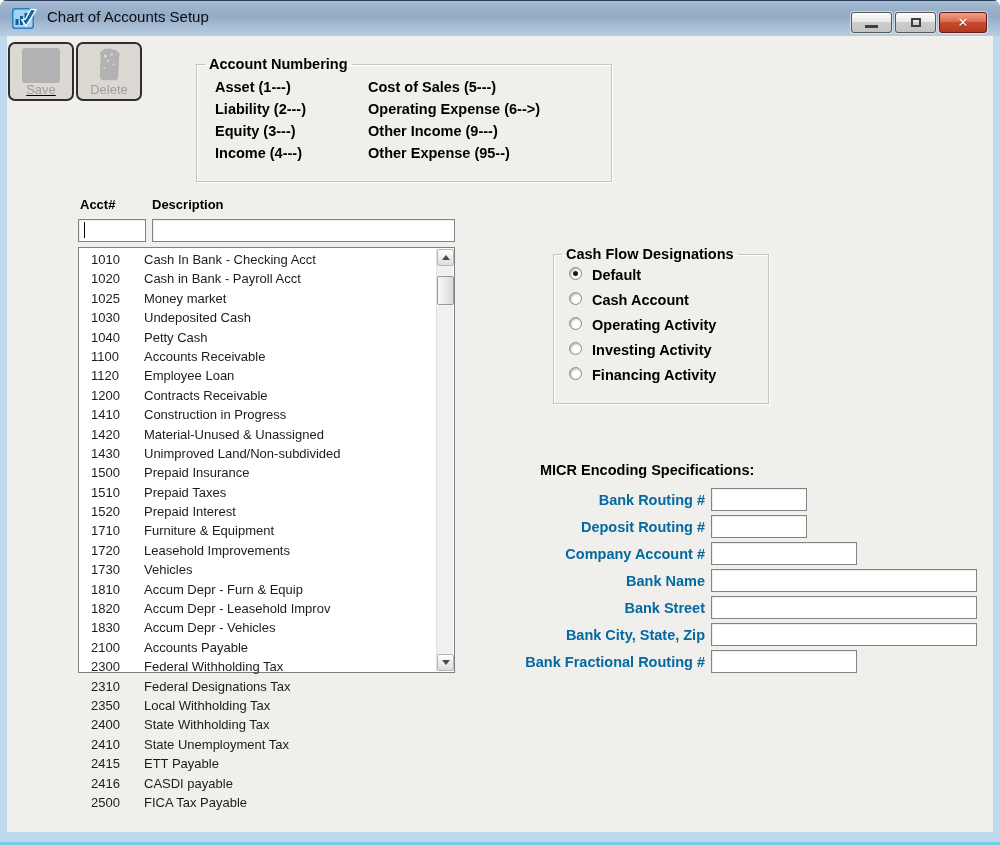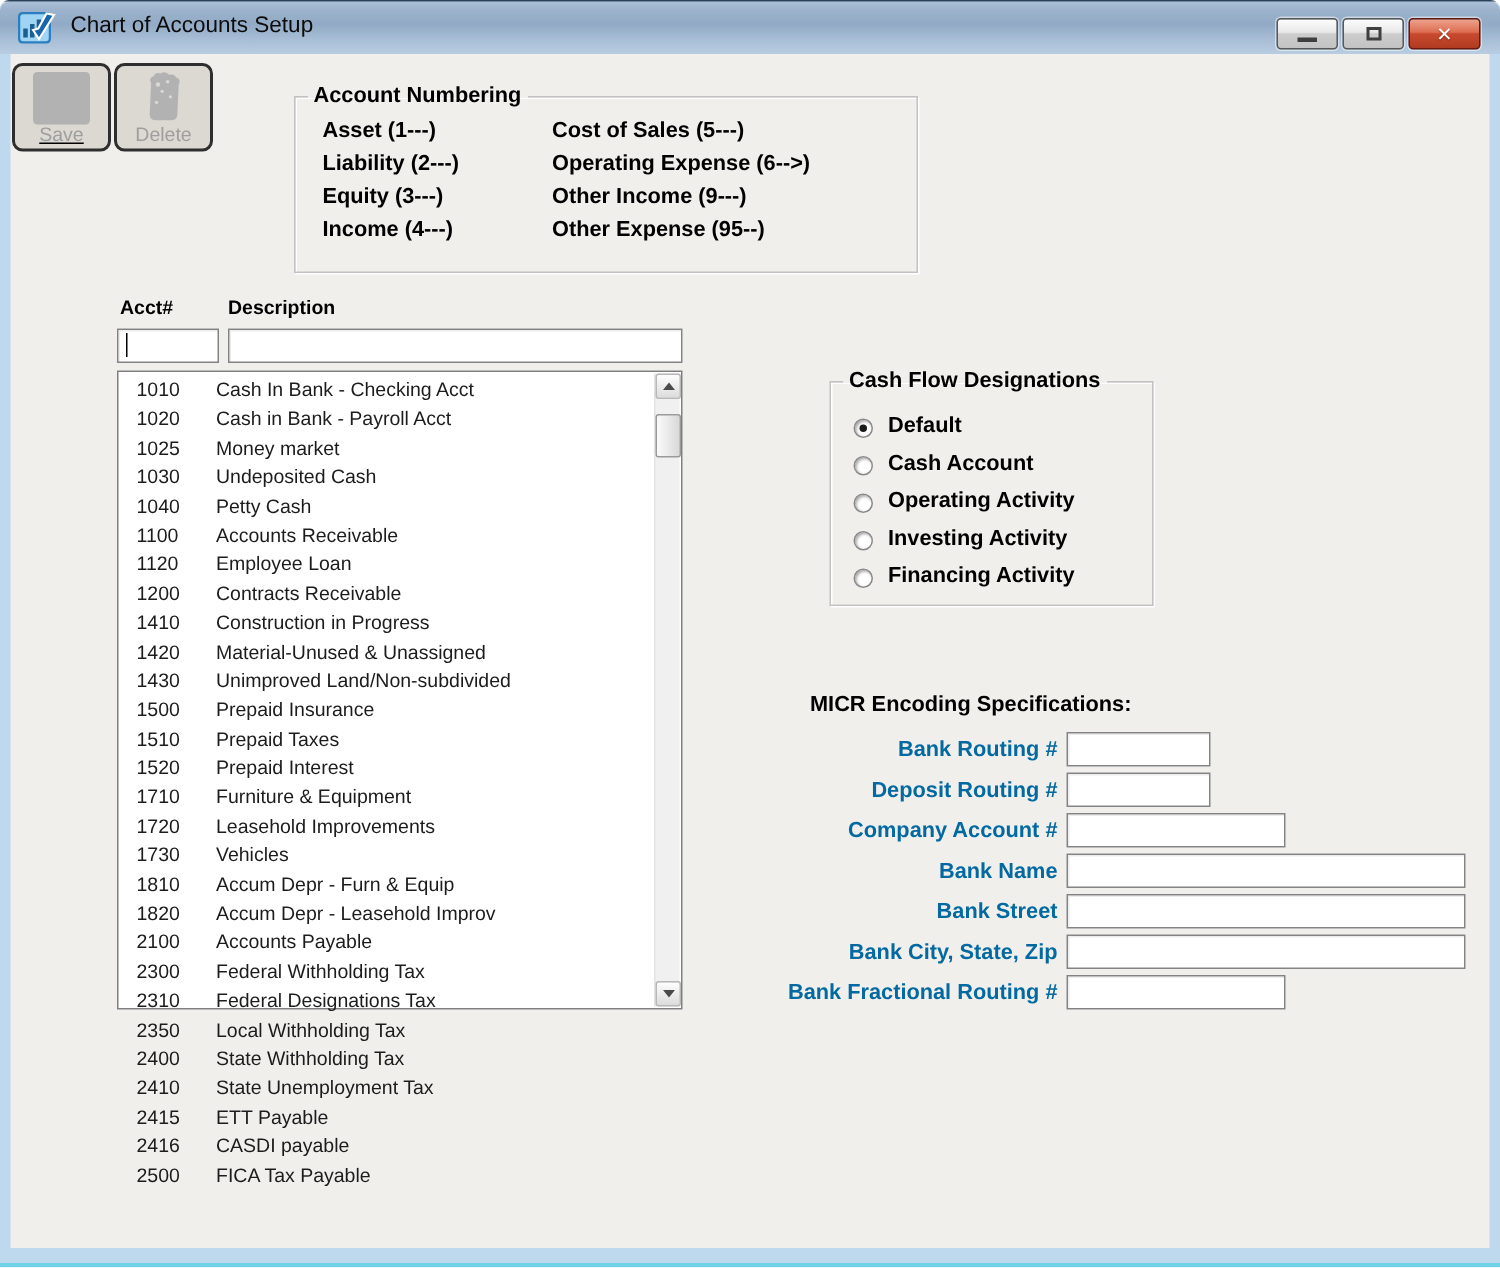--- a/index.html
+++ b/index.html
@@ -104,21 +104,21 @@
   .tri-up { border-bottom:5px solid #4a4a4a; }
   .tri-down { border-top:5px solid #4a4a4a; }
   .sb-thumb {
     position:absolute; left:0; top:27px; width:17px; height:29px;
     background:linear-gradient(to right,#fafafa,#d8d8d8); border:1px solid #9a9a9a; border-radius:2px;
   }
 
   
   .cashflow { left:553px; top:246px; width:216px; height:158px; }
   .cf-options { padding:5px 0 0 15px; }
-  .cf-option { display:flex; align-items:flex-end; height:25px; cursor:default; }
+  .cf-option { display:flex; align-items:flex-start; height:25px; cursor:default; }
   .radio {
     width:13px; height:13px; border-radius:50%; background:#fff; flex:none;
     border:1px solid #8a8a8a;
     box-shadow:inset 1px 1px 2px rgba(0,0,0,.35);
     display:flex; align-items:center; justify-content:center;
   }
   .radio .dot { width:5px; height:5px; border-radius:50%; background:#1a1a1a; }
   .cf-label { margin-left:10px; font-weight:bold; font-size:14.5px; color:#000; white-space:nowrap; }
 
   
@@ -275,20 +275,24 @@
         </div>
         <div class="list-row">
           <span class="acct-num">1810</span>
           <span class="acct-desc">Accum Depr - Furn &amp; Equip</span>
         </div>
         <div class="list-row">
           <span class="acct-num">1820</span>
           <span class="acct-desc">Accum Depr - Leasehold Improv</span>
         </div>
         <div class="list-row">
+          <span class="acct-num">1830</span>
+          <span class="acct-desc">Accum Depr - Vehicles</span>
+        </div>
+        <div class="list-row">
           <span class="acct-num">2100</span>
           <span class="acct-desc">Accounts Payable</span>
         </div>
         <div class="list-row">
           <span class="acct-num">2300</span>
           <span class="acct-desc">Federal Withholding Tax</span>
         </div>
         <div class="list-row">
           <span class="acct-num">2310</span>
           <span class="acct-desc">Federal Designations Tax</span>

